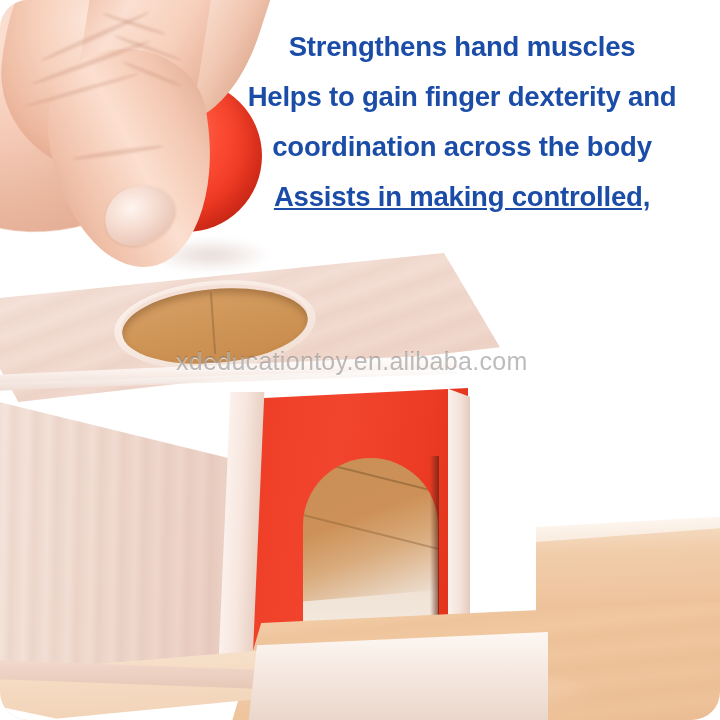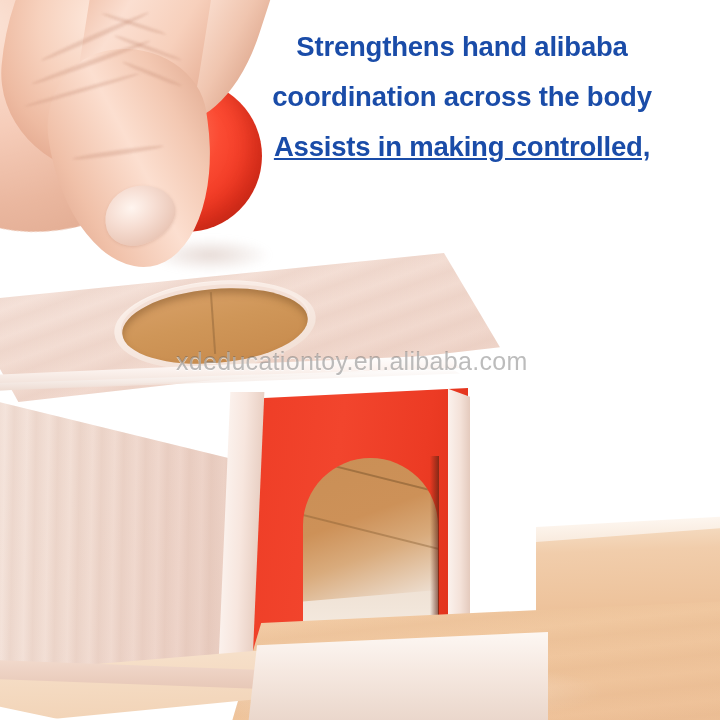--- a/index.html
+++ b/index.html
@@ -14,20 +14,21 @@
     overflow: hidden;
     background: #ffffff;
     font-family: "Liberation Sans", sans-serif;
   }
 
   
   .photo {
     position: absolute;
     inset: 0;
     overflow: hidden;
+    border-radius: 28px;
   }
 
   
   .hand-back {
     position: absolute;
     left: -120px;
     top: -100px;
     width: 330px;
     height: 330px;
     background: radial-gradient(ellipse 70% 75% at 35% 35%,
@@ -486,18 +487,19 @@
     <div class="crease" style="left:22px;  top:88px;  width:120px; height:4px;  transform:rotate(-16deg);"></div>
     <div class="crease" style="left:100px; top:22px;  width:68px;  height:4px;  transform:rotate(18deg);"></div>
     <div class="crease" style="left:112px; top:46px;  width:72px;  height:4px;  transform:rotate(20deg);"></div>
     <div class="crease" style="left:120px; top:72px;  width:64px;  height:4px;  transform:rotate(22deg);"></div>
     <div class="crease" style="left:72px;  top:150px; width:92px;  height:5px;  transform:rotate(-8deg);"></div>
 
     <div class="watermark">xdeducationtoy.en.alibaba.com</div>
   </div>
 
   <div class="copy-block">
-    <div class="copy-line l1">Strengthens hand alibaba</div>
+    <div class="copy-line l1">Strengthens hand muscles</div>
+    <div class="copy-line l2">Helps to gain finger dexterity and</div>
     <div class="copy-line l3">coordination across the body</div>
     <div class="copy-line l4">Assists in making controlled,</div>
   </div>
 
 </div>
 
 </body></html>

